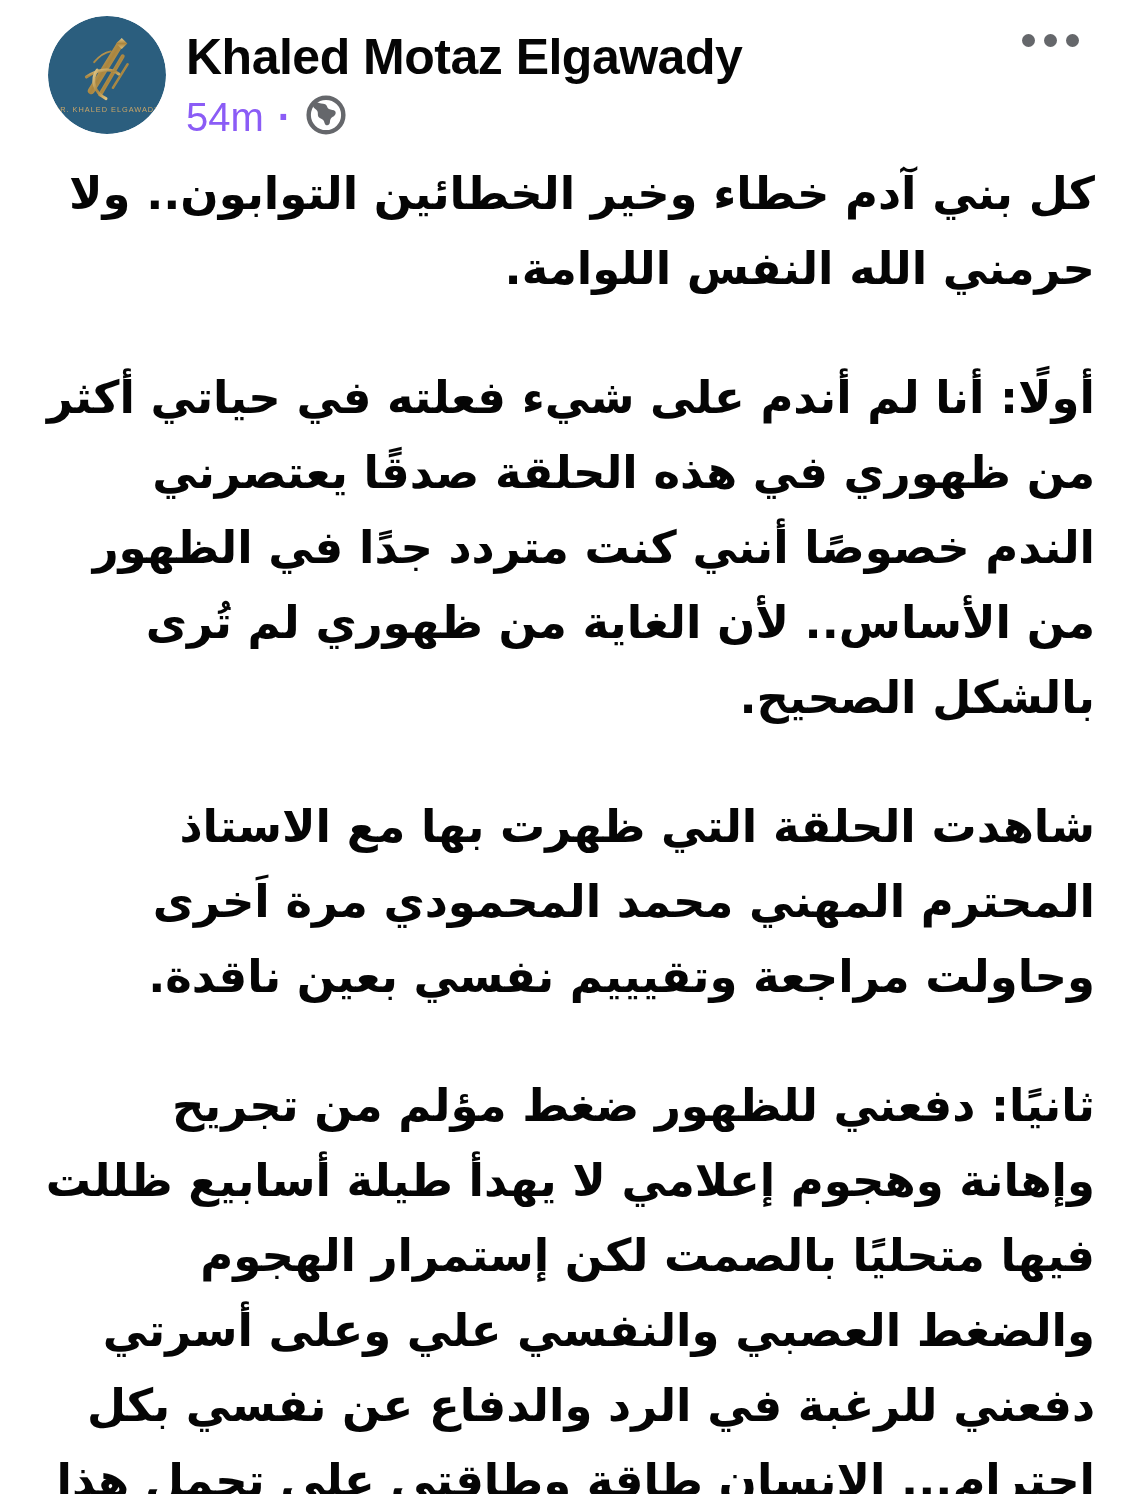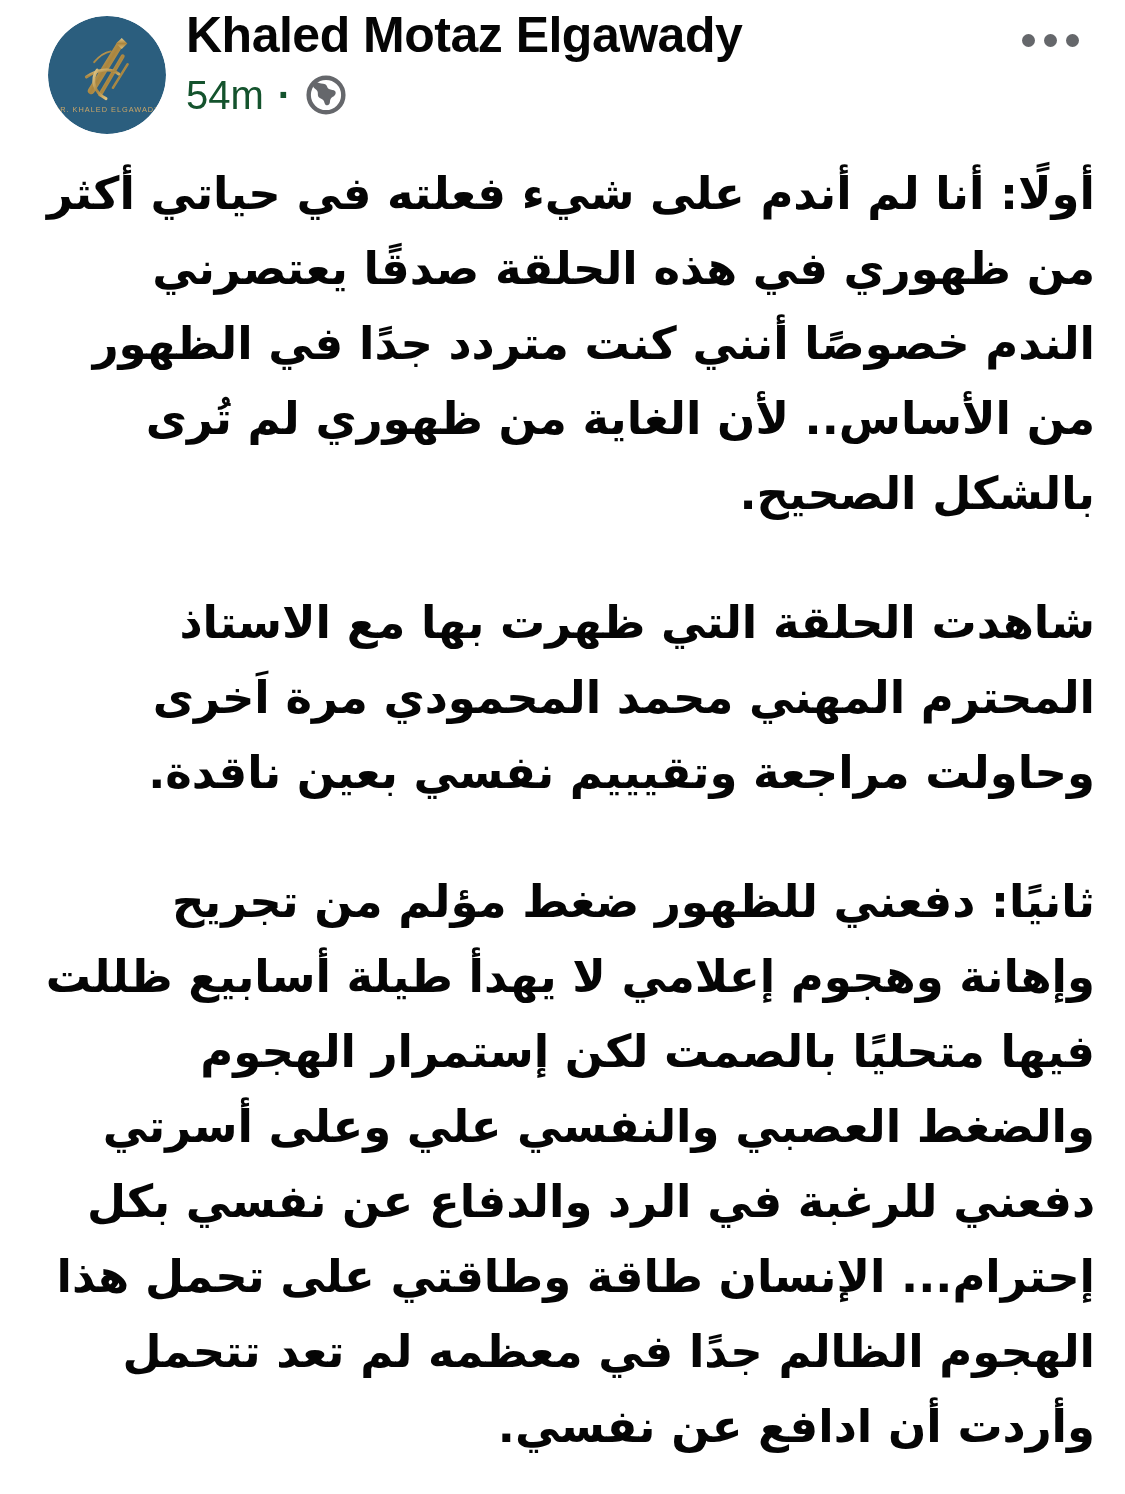--- a/index.html
+++ b/index.html
@@ -14,28 +14,28 @@
   }
 
   
   .post-header { position: absolute; top: 0; left: 0; right: 0; height: 150px; }
   .avatar {
     position: absolute; left: 48px; top: 16px;
     width: 118px; height: 118px; border-radius: 50%;
     overflow: hidden; cursor: pointer;
   }
   .avatar svg { display: block; width: 118px; height: 118px; }
-  .header-text { position: absolute; left: 186px; top: 6px; }
+  .header-text { position: absolute; left: 186px; top: 28px; }
   .profile-name {
     font-size: 50px; font-weight: bold; color: #050505;
     letter-spacing: -0.5px; line-height: 58px; cursor: pointer;
   }
   .meta-row {
-    margin-top: 8px; display: flex; align-items: center;
-    font-size: 40px; color: #14532d; line-height: 46px;
+    margin-top: 8px; display: flex; 
+    font-size: 40px; color: #8b5cf6; line-height: 46px;
   }
   .meta-row .timestamp { cursor: pointer; }
   .meta-row .dot-sep { margin: 0 14px; font-weight: bold; }
   .globe { width: 42px; height: 42px; display: inline-block; }
   .menu-button {
     position: absolute; right: 36px; top: 24px;
     display: flex; align-items: center; gap: 9px;
     padding: 10px; cursor: pointer;
   }
   .menu-button i {
@@ -101,18 +101,19 @@
       <span style="display:flex; gap:9px;">
         <i></i>
           <i></i>
           <i></i>
       </span>
     </div>
 
   </header>
 
   <main class="post-body" dir="rtl" lang="ar">
+    <p>كل بني آدم خطاء وخير الخطائين التوابون.. ولا حرمني الله النفس اللوامة.</p>
     <p>أولًا: أنا لم أندم على شيء فعلته في حياتي أكثر من ظهوري في هذه الحلقة صدقًا يعتصرني الندم خصوصًا أنني كنت متردد جدًا في الظهور من الأساس.. لأن الغاية من ظهوري لم تُرى بالشكل الصحيح.</p>
     <p>شاهدت الحلقة التي ظهرت بها مع الاستاذ المحترم المهني محمد المحمودي مرة اَخرى وحاولت مراجعة وتقيييم نفسي بعين ناقدة.</p>
     <p>ثانيًا: دفعني للظهور ضغط مؤلم من تجريح وإهانة وهجوم إعلامي لا يهدأ طيلة أسابيع ظللت فيها متحليًا بالصمت لكن إستمرار الهجوم والضغط العصبي والنفسي علي وعلى أسرتي دفعني للرغبة في الرد والدفاع عن نفسي بكل إحترام... الإنسان طاقة وطاقتي على تحمل هذا الهجوم الظالم جدًا في معظمه لم تعد تتحمل وأردت أن ادافع عن نفسي.</p>
   </main>
 
 </div>
 
 </body></html>

